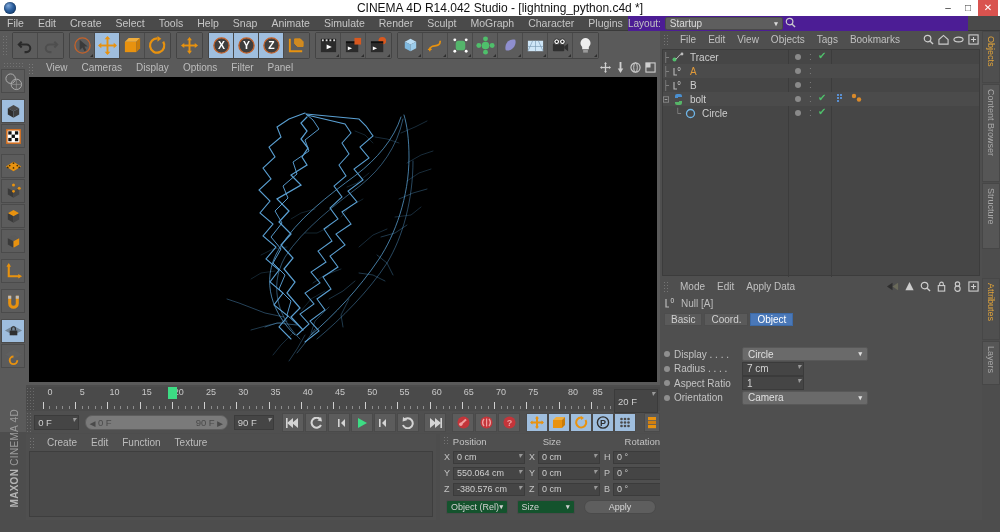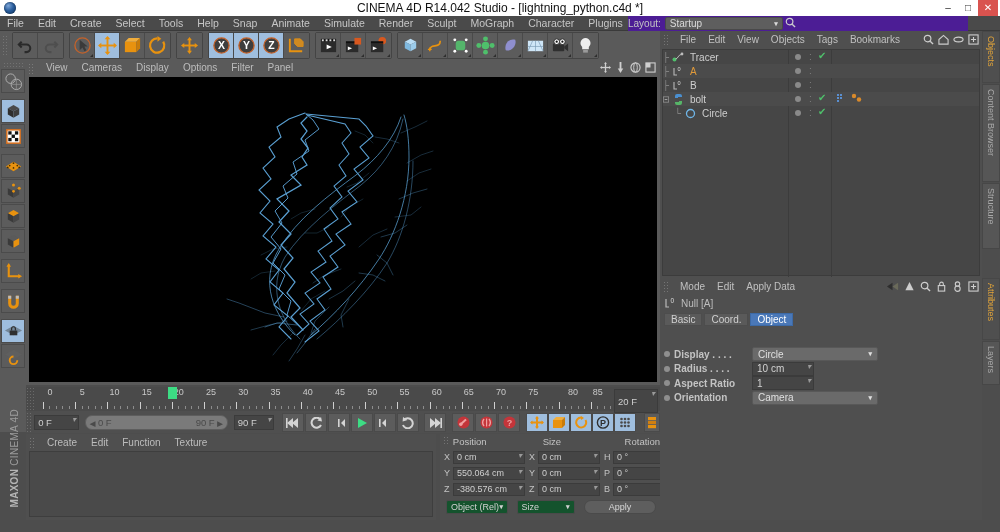--- a/index.html
+++ b/index.html
@@ -174,21 +174,21 @@
   .amicons { position:absolute; right:3px; top:3px; display:flex; gap:5px; align-items:center; }
   .objtitle { position:absolute; left:4px; top:18px; height:15px; display:flex; align-items:center; font-size:10px; color:#bdbdbd; }
   .tabsrow { position:absolute; left:4px; top:35px; display:flex; gap:2px; }
   .atab { height:13px; padding:0 6px; font-size:10px; color:#d0d0d0; background:#5a5a5a;
           border:1px solid #4d4d4d; display:flex; align-items:center; }
   .atab.on { background:#4a78b8; color:#fff; border-color:#3d6aa6; }
   .secthdr { position:absolute; left:2px; top:51px; width:318px; height:14px; background:#3e3e3e;
              display:flex; align-items:center; padding-left:4px; font-size:10px; color:#d8d8d8; }
   .prow { position:absolute; left:4px; height:14px; display:flex; align-items:center; }
   .pdot { width:6px;height:6px;border-radius:50%;background:#8f8f8f; margin-right:4px; }
-  .plabel { font-size:10px; color:#c3c3c3; width:78px;font-weight:bold; }
+  .plabel { font-size:10px; color:#c3c3c3; width:68px; }
   .pdd { width:126px; height:14px; background:#6a6a6a; border:1px solid #585858; border-radius:2px;
          font-size:10px; color:#e0e0e0; display:flex; align-items:center; padding:0 5px; justify-content:space-between; }
   .pnum { width:62px; height:14px; background:#454545; border:1px solid #3b3b3b;
           font-size:10px; color:#d2d2d2; display:flex; align-items:center; padding:0 4px; position:relative; }
 
   
   .vtabs { position:absolute; left:982px; top:31px; width:18px; height:489px; }
   .vtab { position:absolute; left:0; width:18px; background:#565656; border:1px solid #474747; }
   .vtab span {
     display:block; white-space:nowrap; font-size:9px; color:#a9a9a9;
@@ -1220,21 +1220,21 @@
           <span class="plabel">Display . . . .</span>
           <div class="pdd">
             <span>Circle</span>
             <b style="font-size: 7px;">▾</b>
           </div>
         </div>
         <div class="prow" style="top: 83.5px;">
           <span class="pdot"></span>
           <span class="plabel">Radius . . . .</span>
           <div class="pnum">
-            <span>10 cm</span>
+            <span>7 cm</span>
             <i class="spin">▾</i>
           </div>
         </div>
         <div class="prow" style="top: 98px;">
           <span class="pdot"></span>
           <span class="plabel">Aspect Ratio</span>
           <div class="pnum">
             <span>1</span>
             <i class="spin">▾</i>
           </div>

